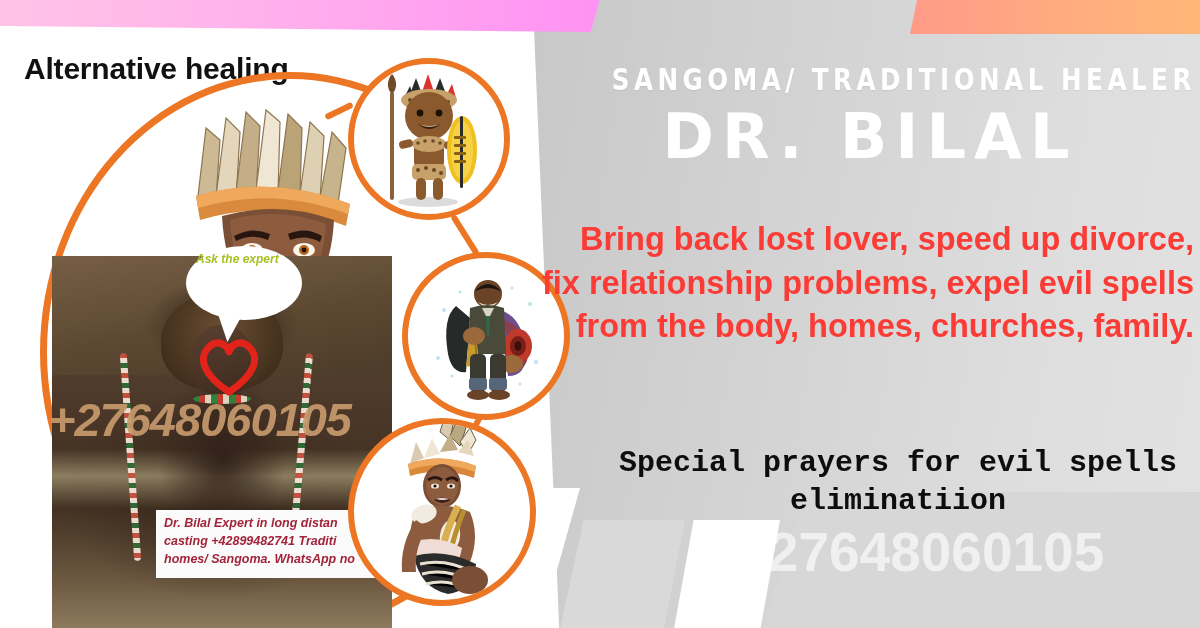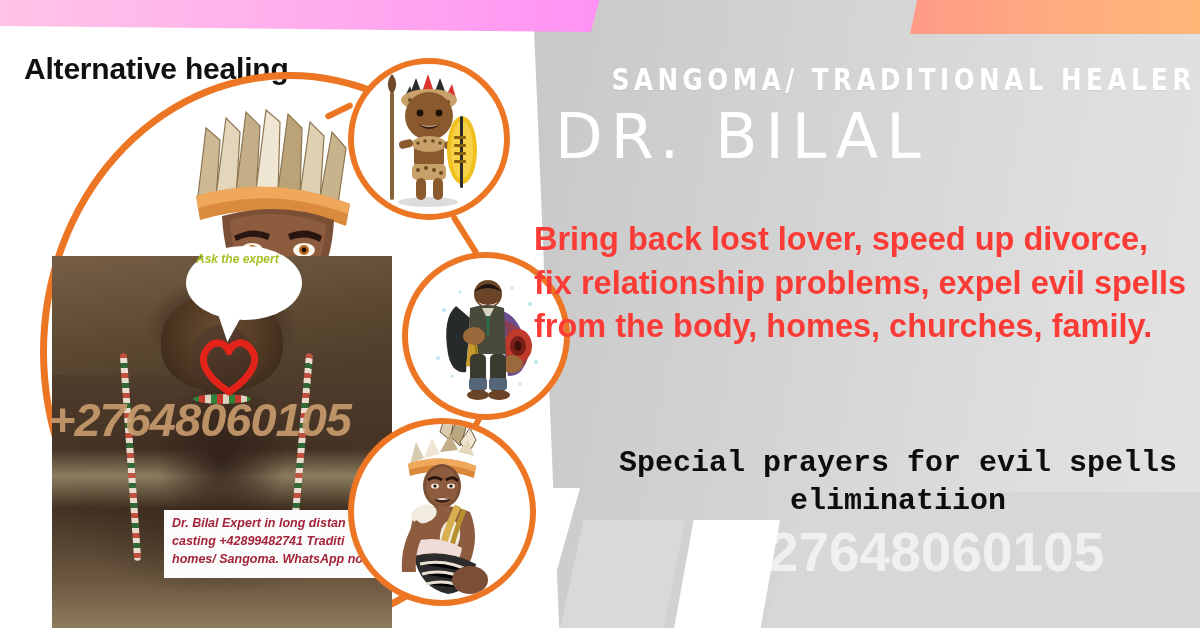--- a/index.html
+++ b/index.html
@@ -71,30 +71,30 @@
     font-family: "DejaVu Sans", sans-serif;
     font-size: 30px; font-weight: 700;
     letter-spacing: 5.5px;
     transform: scaleX(0.82);
     transform-origin: center;
     white-space: nowrap;
     text-shadow: 0 1px 1px rgba(0,0,0,.07);
   }
   .brand {
     position: absolute; left: 555px; top: 100px; width: 630px;
-    text-align: left;
+    text-align: center;
     color: #ffffff;
     font-family: "DejaVu Sans", sans-serif;
-    font-size: 62px; font-weight: 400;
+    font-size: 62px; font-weight: 700;
     letter-spacing: 8px;
     white-space: nowrap;
   }
   .redcopy {
     position: absolute; left: 534px; top: 218px; width: 660px;
-    text-align: left;
+    text-align: right;
     color: #fb3b35;
     font-size: 32.5px; font-weight: 700;
     line-height: 1.34;
   }
   .blackcopy {
     position: absolute; left: 600px; top: 444px; width: 596px;
     text-align: center;
     color: #0d0d0d;
     font-size: 30px; font-weight: 700;
     line-height: 1.28;
@@ -227,21 +227,21 @@
     width: 400px;
     color: #c79a6d;
     font-size: 47px; font-weight: 700; font-style: italic;
     letter-spacing: -1px;
     white-space: nowrap;
     opacity: .92;
   }
 
   
   .caption {
-    position: absolute; left: 164px; top: 510px;
+    position: absolute; left: 156px; top: 510px;
     width: 226px; height: 68px;
     background: #fbfbfb;
     padding: 5px 8px 12px 8px;
     overflow: hidden;
   }
   .caption span {
     display: block;
     color: #a3243a;
     font-size: 12.5px; font-weight: 700; font-style: italic;
     line-height: 1.42;

